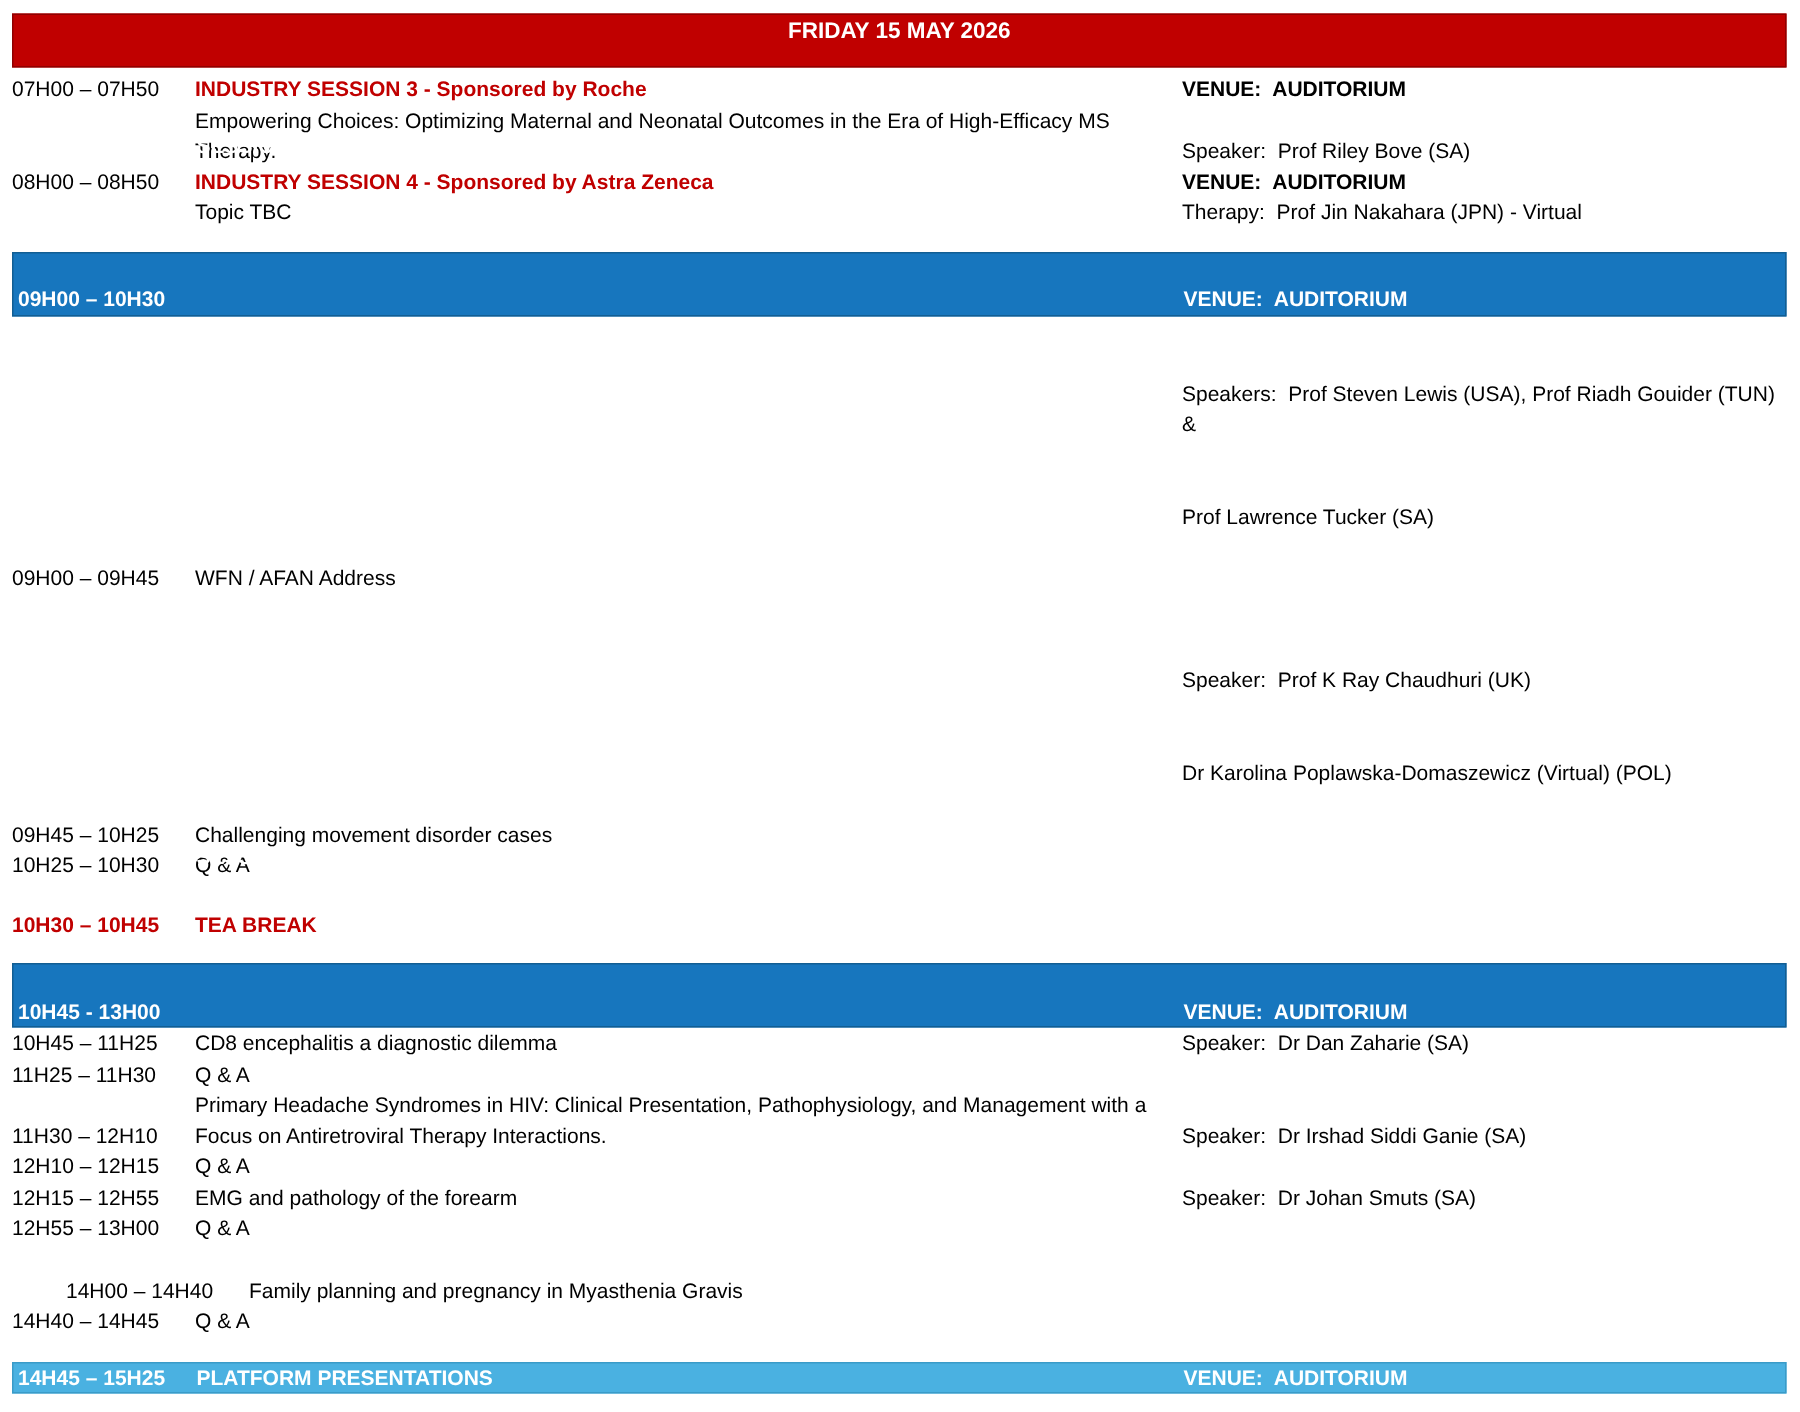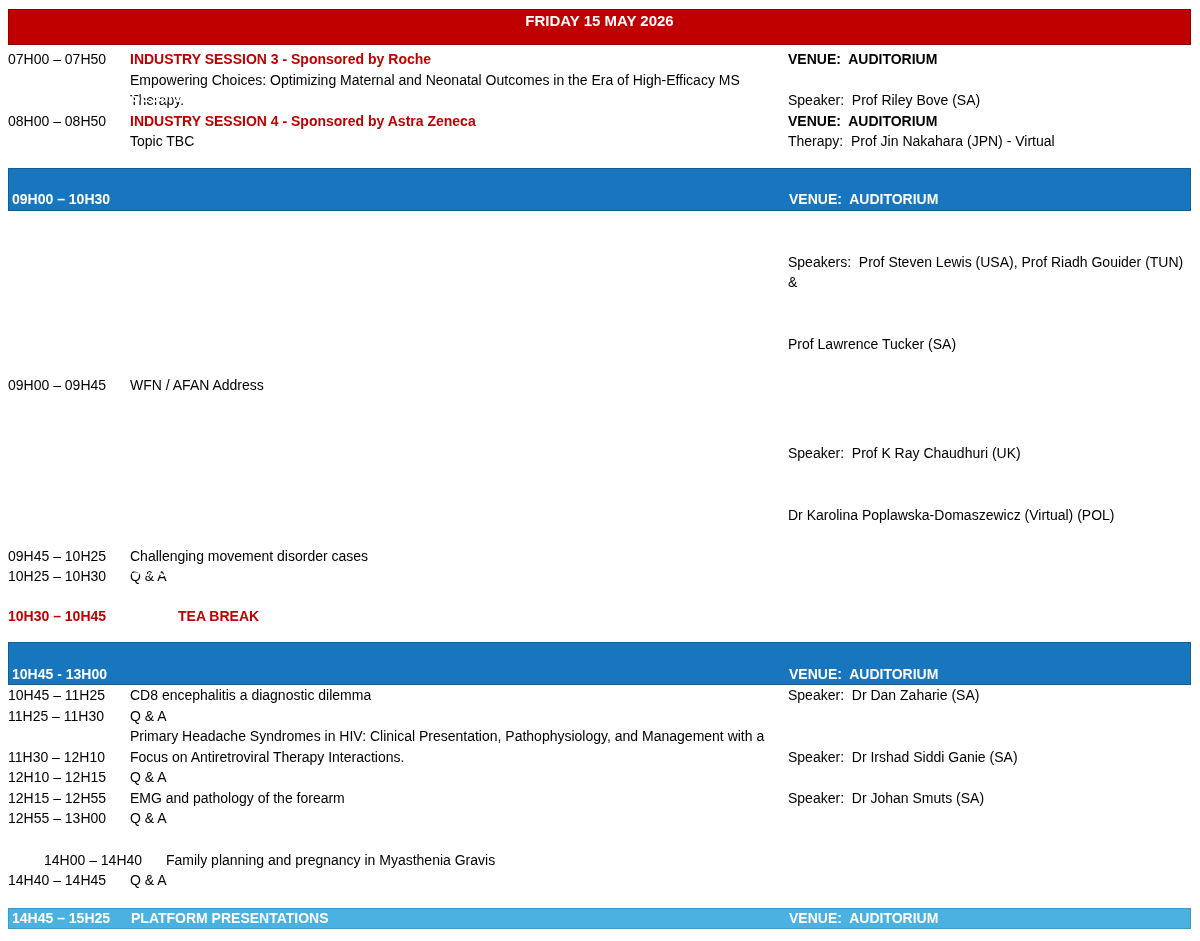--- a/index.html
+++ b/index.html
@@ -23,21 +23,21 @@
   .red{color:#C00000;}
   .band{color:#ffffff;font-weight:bold;box-sizing:border-box;padding-left:3px;}
   .band .ct{flex-basis:119px;width:119px;}
   .band-dark{background:#1776BE;border:1px solid #125E93;}
   .band-light{background:#4AB1E1;border:1px solid #3A9BC8;}
   .band1{height:21.5px;line-height:20px;padding-top:1px;}
   .band2{height:43px;padding-top:1px;}
   .mt7{margin-top:7px;}
   .mt16{margin-top:16px;}
   .mt17{margin-top:17px;}
-  .mt19{margin-top:19px;gap:48px;}
+  .mt19{margin-top:19px;}
   .mt21{margin-top:21px;margin-left:36px;}
 </style>
 </head>
 <body>
 
 <div class="page">
 
   <div class="title-bar">
     <span>FRIDAY 15 MAY 2026</span>
   </div>

